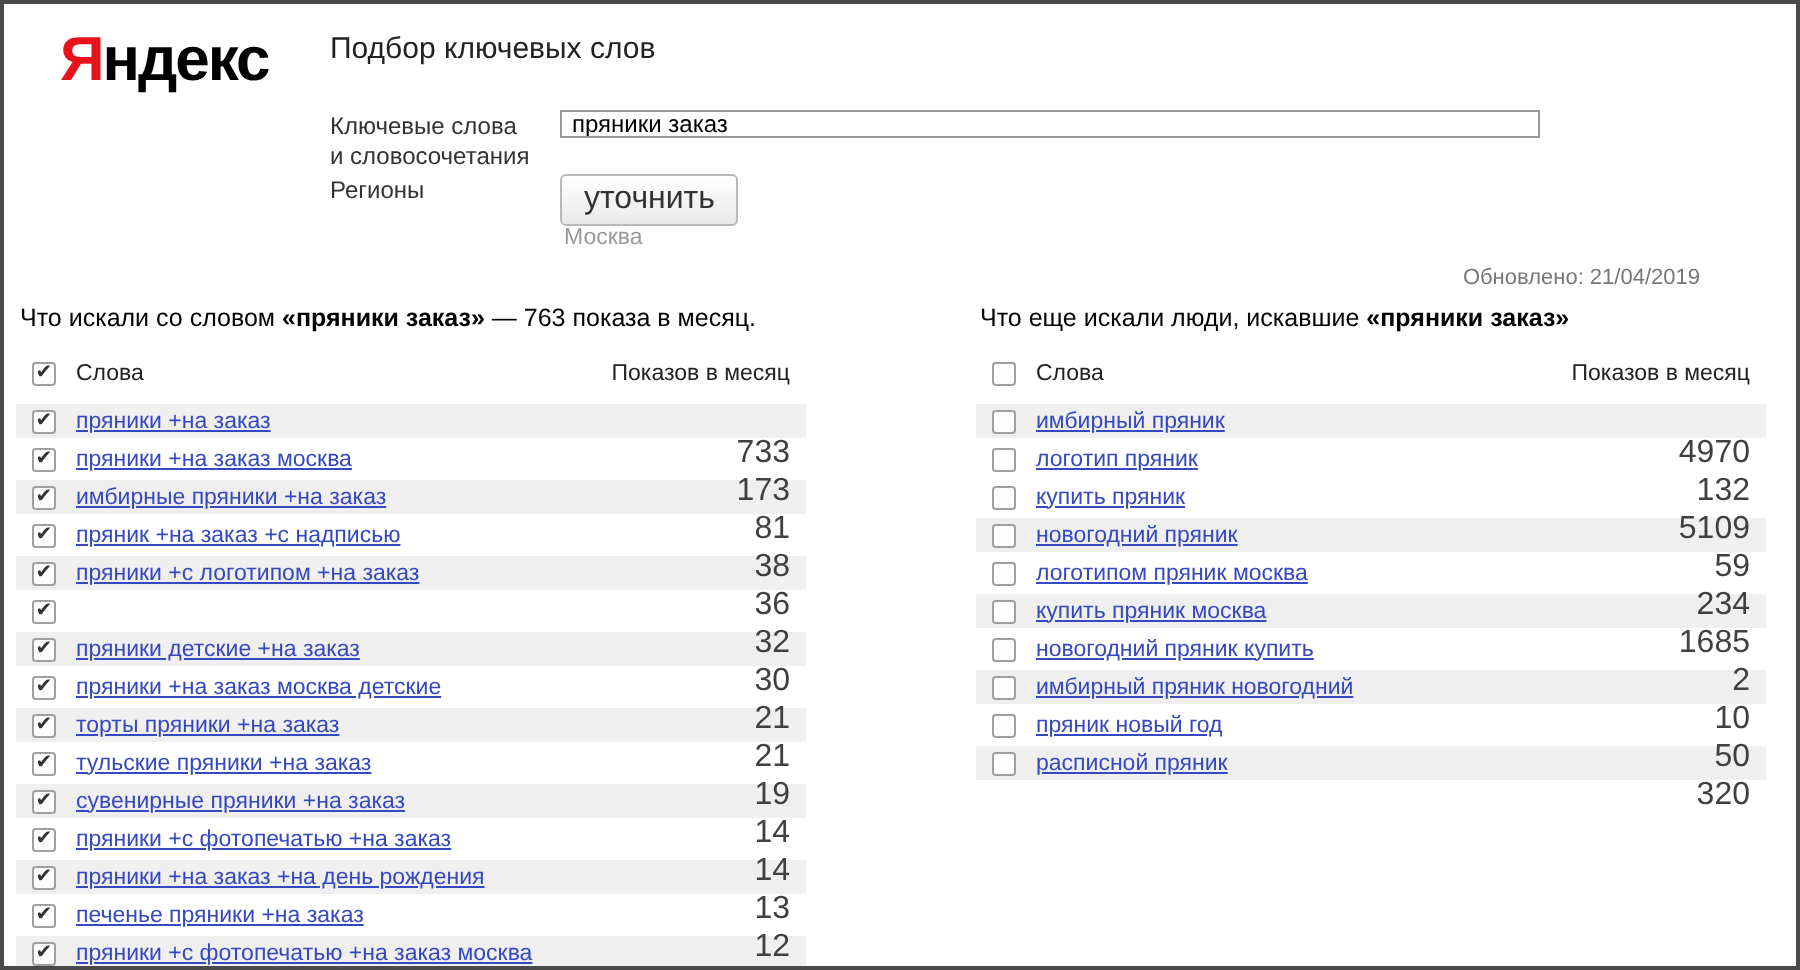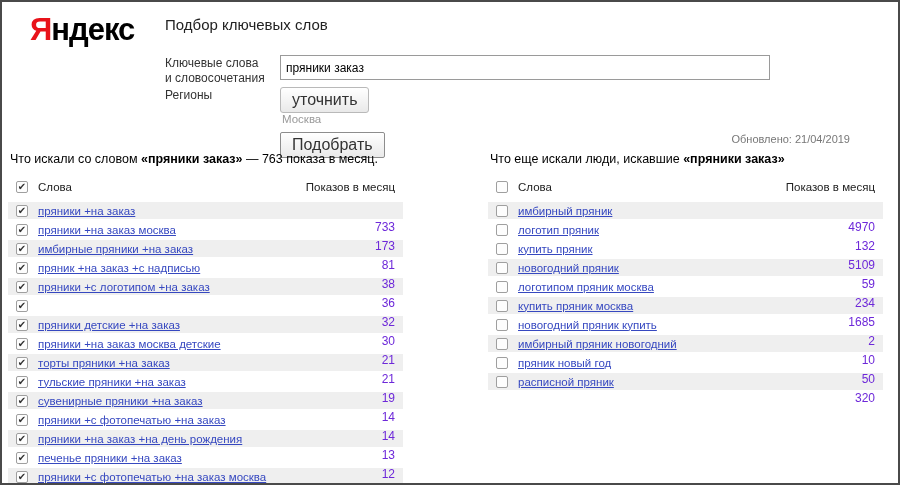--- a/index.html
+++ b/index.html
@@ -11,21 +11,21 @@
   
   .logo { position:absolute; left:28px; top:10px; font-size:31px; font-weight:bold; letter-spacing:-1px; color:#000; }
   .logo .first { color:#e8131a; }
   
   .page-title { position:absolute; left:163px; top:14px; font-size:15px; color:#222; }
   
   .lbl { position:absolute; left:163px; font-size:12px; color:#333; line-height:15px; }
   .lbl-keywords { top:54px; }
   .lbl-regions { top:86px; }
   .kw-input {
-    position:absolute; left:278px; top:53px; width:490px; height:25px;
+    position:absolute; left:278px; top:53px; width:490px; height:14px;
     border:1px solid #9a9a9a; font-size:12px; padding:1px 5px; color:#000;
     font-family:"Liberation Sans", sans-serif; background:#fff;
   }
   .btn {
     font-family:"Liberation Sans", sans-serif; font-size:16px; color:#333;
     background:linear-gradient(#ffffff,#e9e9e9); border:1px solid #b9b9b9;
     border-radius:3px; padding:3px 11px; cursor:pointer;
   }
   .btn-refine { position:absolute; left:278px; top:85px; }
   .region-value { position:absolute; left:280px; top:111px; font-size:11.5px; color:#999; }
@@ -47,42 +47,41 @@
     display:flex; align-items:center; height:17px; margin-bottom:2px; padding:0 8px;
   }
   .trow.odd { background:#efefef; }
   .trow.even { background:#ffffff; }
   .cb {
     display:inline-block; width:12px; height:12px; border:1px solid #9f9f9f; border-radius:2px;
     background:#fdfdfd; font-size:10px; line-height:10px; text-align:center; color:#333;
     flex:0 0 auto; cursor:pointer; overflow:hidden;
   }
   .word { margin-left:10px; font-size:11.5px; color:#3648c0; text-decoration:underline; cursor:pointer; }
-  .count { margin-left:auto; font-size:12px; color:#6d28d9;margin-top:32px; }
+  .count { margin-left:auto; font-size:16px; color:#404040;margin-top:32px; }
 </style>
 </head>
 <body>
 
 <div class="page">
 
   <div class="logo"><span class="first">Я</span><span>ндекс</span></div>
 
   <div class="page-title">Подбор ключевых слов</div>
 
   <div class="lbl lbl-keywords">
     <div>Ключевые слова</div>
     <div>и словосочетания</div>
   </div>
   <input class="kw-input" value="пряники заказ" style="">
 
   <div class="lbl lbl-regions">Регионы</div>
   <button class="btn btn-refine">уточнить</button>
   <div class="region-value">Москва</div>
 
-  <button class="btn btn-submit">Подобрать</button>
   <div class="updated">Обновлено: 21/04/2019</div>
 
   <div class="tbl tbl-left">
     <div class="tbl-heading"><span>Что искали со словом </span><b>«пряники заказ»</b><span> — 763 показа в месяц.</span></div>
     <div class="thead">
       <span class="cb on">✔</span>
       <span class="col-words">Слова</span>
       <span class="col-imp">Показов в месяц</span>
     </div>
     <div id="left-rows">

